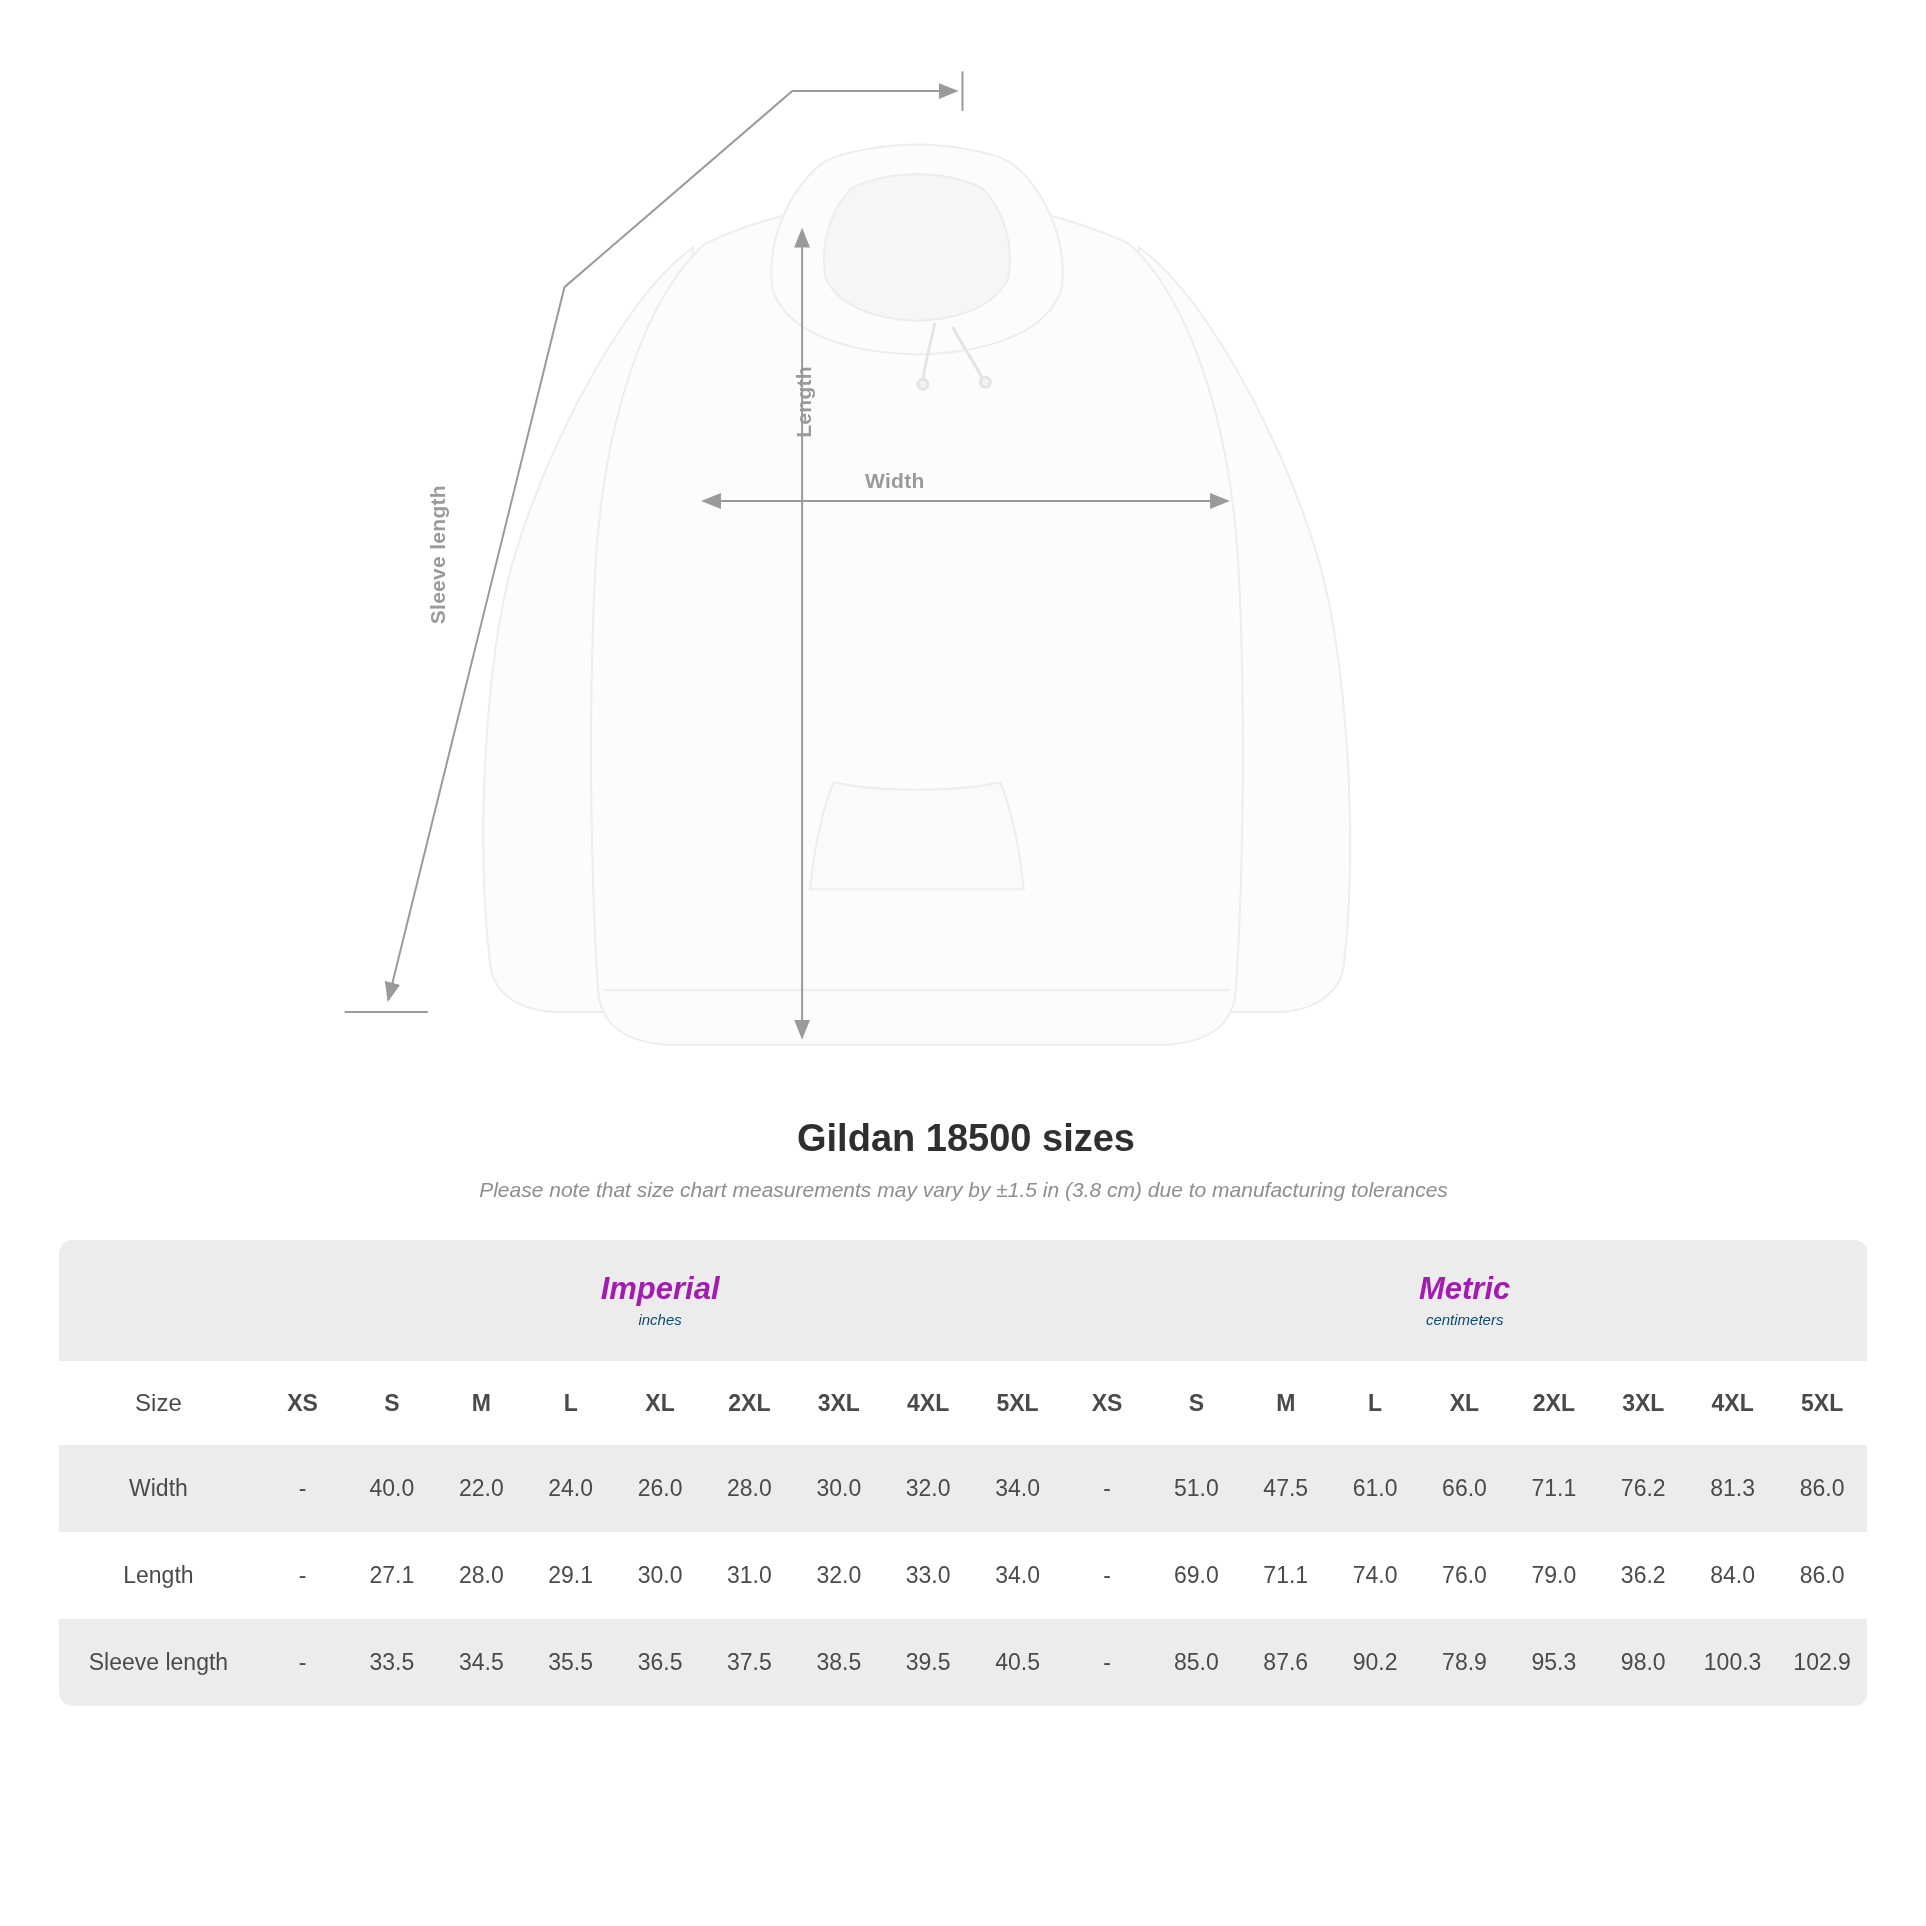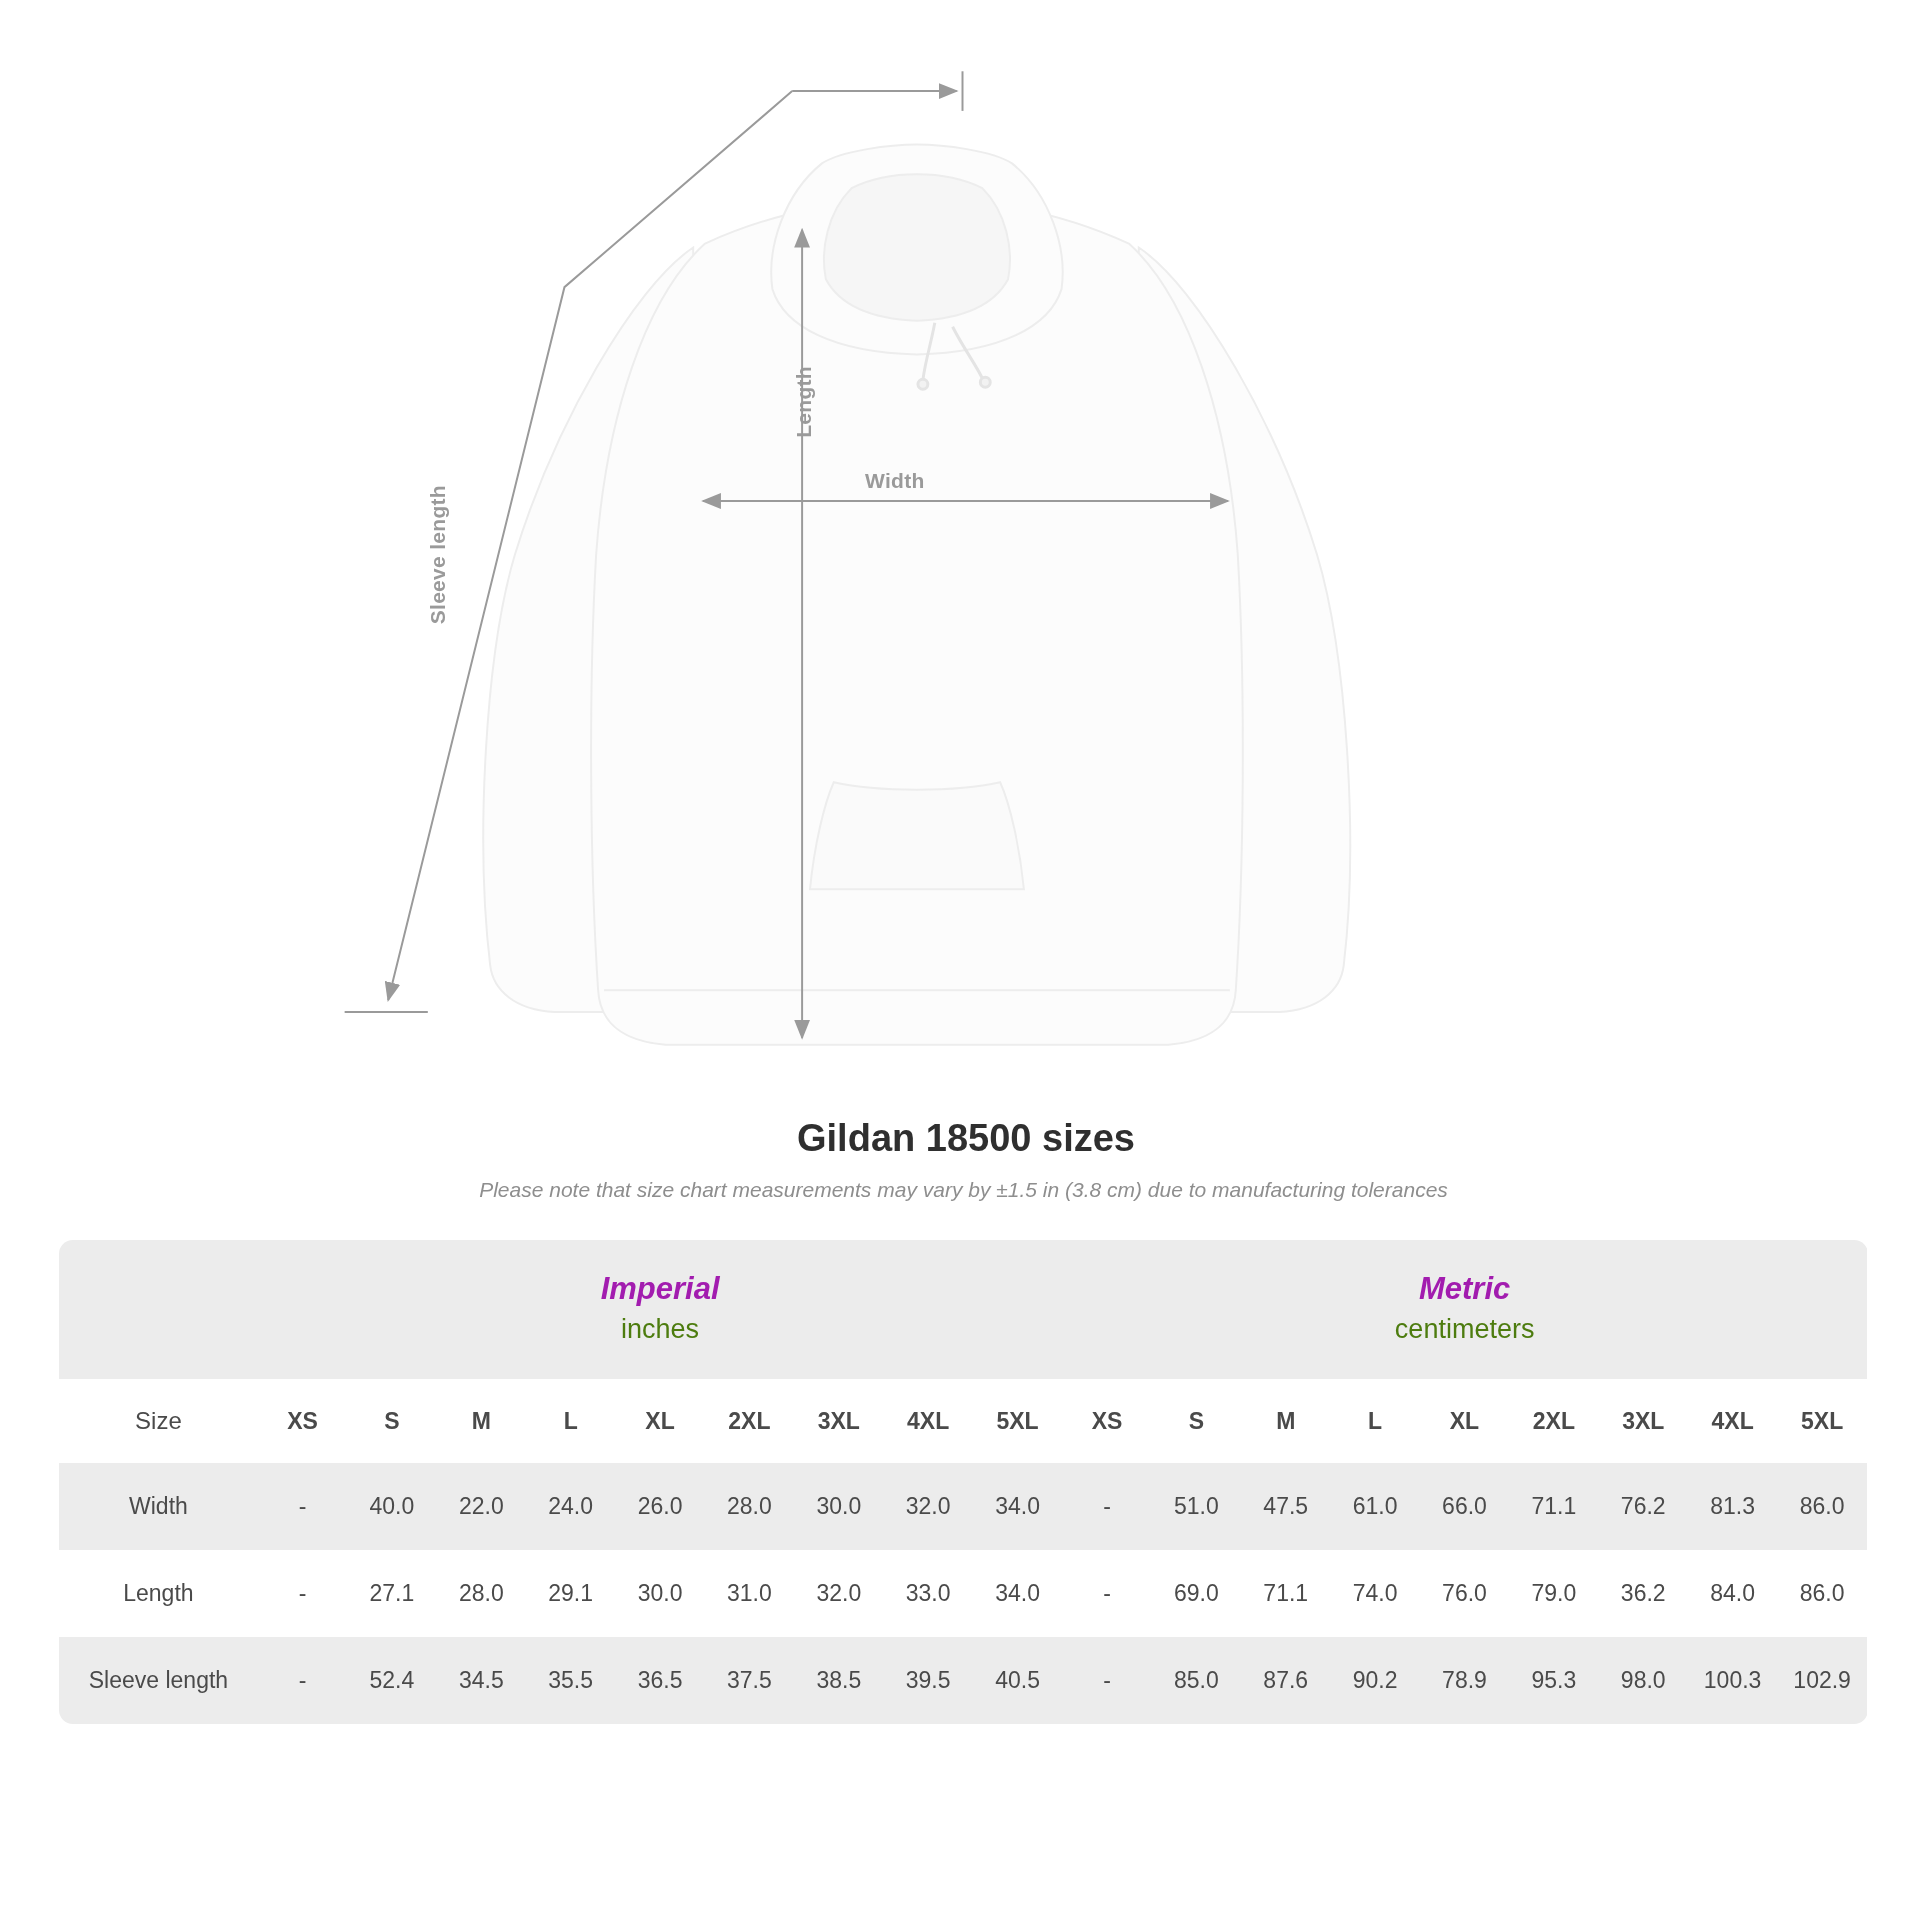--- a/index.html
+++ b/index.html
@@ -98,22 +98,23 @@
   }
   .unit-name {
     font-size: 31px;
     font-style: italic;
     font-weight: bold;
     color: #a21caf;
     display: block;
     line-height: 1.25;
   }
   .unit-sub {
-    font-size: 27px;
-    color: #4d7c0f;
+    font-size: 15px;
+    font-style: italic;
+    color: #0c4a6e;
     display: block;
     line-height: 1.5;
   }
   .head-row td {
     background: #ffffff;
     padding: 28px 0;
     font-weight: bold;
     color: #555555;
     font-size: 24px;
   }
@@ -310,21 +311,21 @@
           <td>76.0</td>
           <td>79.0</td>
           <td>36.2</td>
           <td>84.0</td>
           <td>86.0</td>
         </tr>
 
         <tr class="body-row shade">
           <td class="rowlabel">Sleeve length</td>
           <td>-</td>
-          <td>52.4</td>
+          <td>33.5</td>
           <td>34.5</td>
           <td>35.5</td>
           <td>36.5</td>
           <td>37.5</td>
           <td>38.5</td>
           <td>39.5</td>
           <td>40.5</td>
           <td>-</td>
           <td>85.0</td>
           <td>87.6</td>

